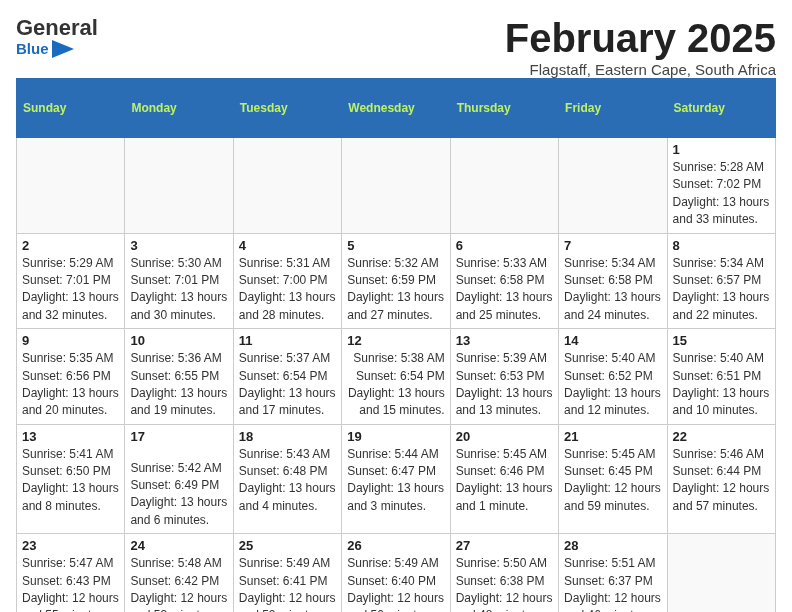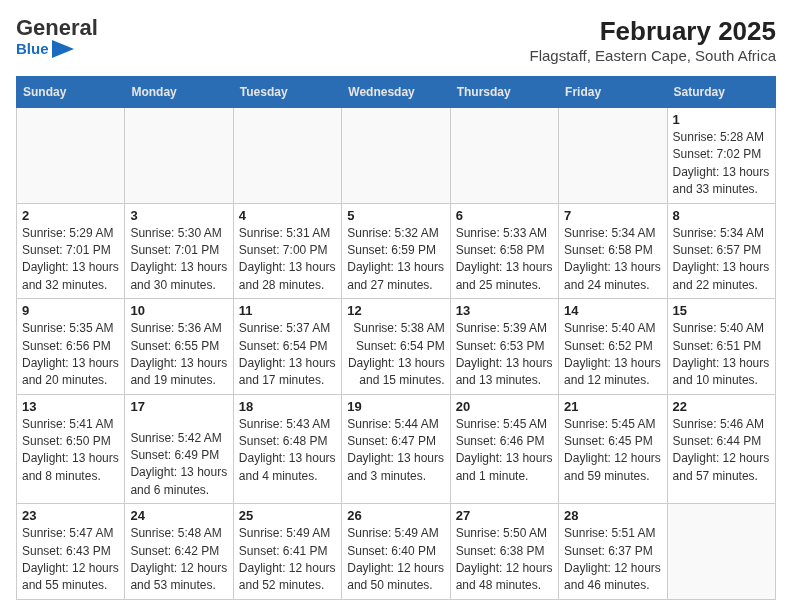--- a/index.html
+++ b/index.html
@@ -7,54 +7,53 @@
       font-family: Arial, sans-serif;
       background: #fff;
       width: 792px;
       min-height: 612px;
       padding: 16px;
     }
     .header-area {
       display: flex;
       justify-content: space-between;
       align-items: flex-start;
-      margin-bottom: 12px;
     }
     .logo {
       display: flex;
       flex-direction: column;
       align-items: flex-start;
     }
     .logo-wrapper {
       display: flex;
       align-items: center;
     }
     .title-area {
       text-align: right;
     }
     .month-title {
-      font-size: 26px;
+      font-size: 40px;
       font-weight: bold;
       color: #222;
     }
     .subtitle {
       font-size: 15px;
       color: #444;
       padding-left: 24px;
     }
     .calendar {
       width: 100%;
       border-collapse: collapse;
       font-size: 11px;
     }
     .calendar th {
       background: #2a6db5;
-      color: #e5e5e5;
+      color: #bef264;
       text-align: left;
-      padding: 8px 6px;
+      padding: 22px 6px;
       font-size: 12px;
       font-weight: bold;
       border: 1px solid #2a6db5;
     }
     .calendar td {
       vertical-align: top;
       border: 1px solid #ccc;
       padding: 4px 5px;
       height: 88px;
       width: 108px;

